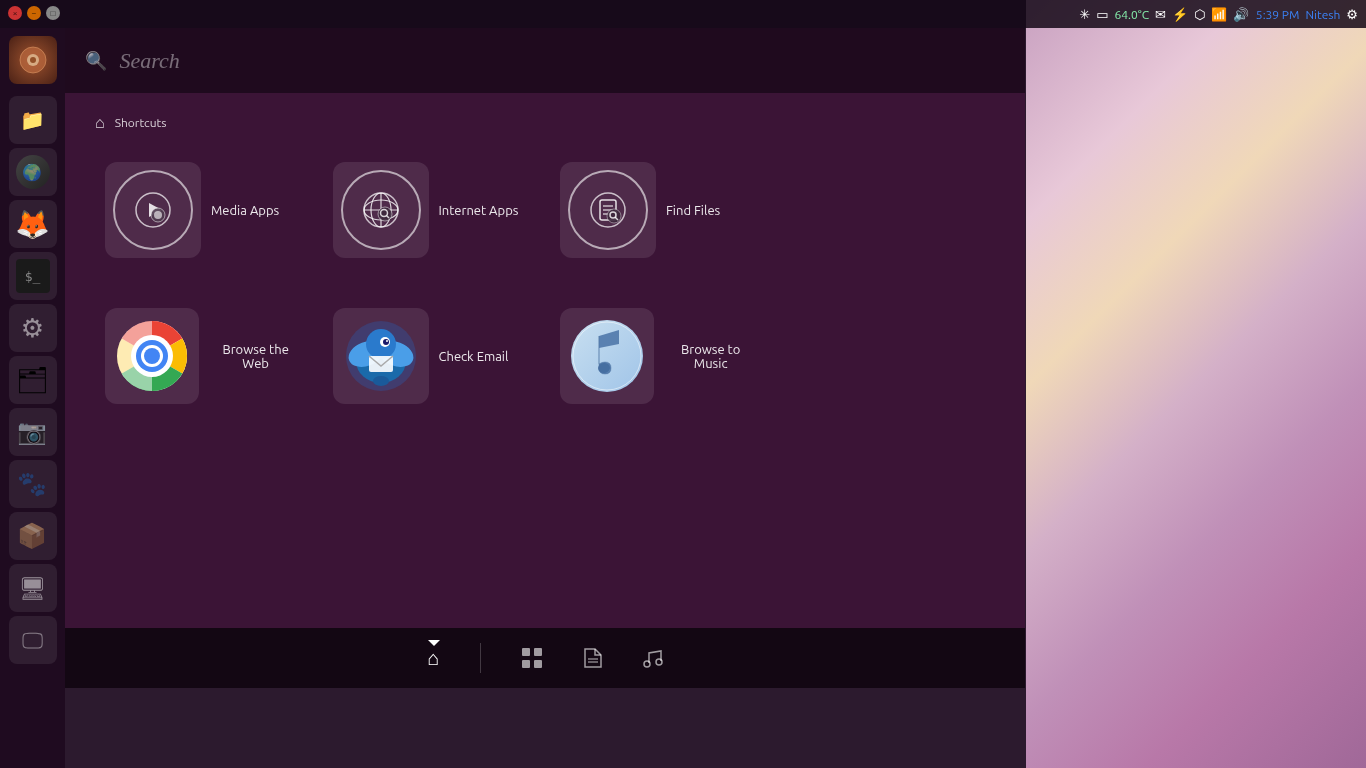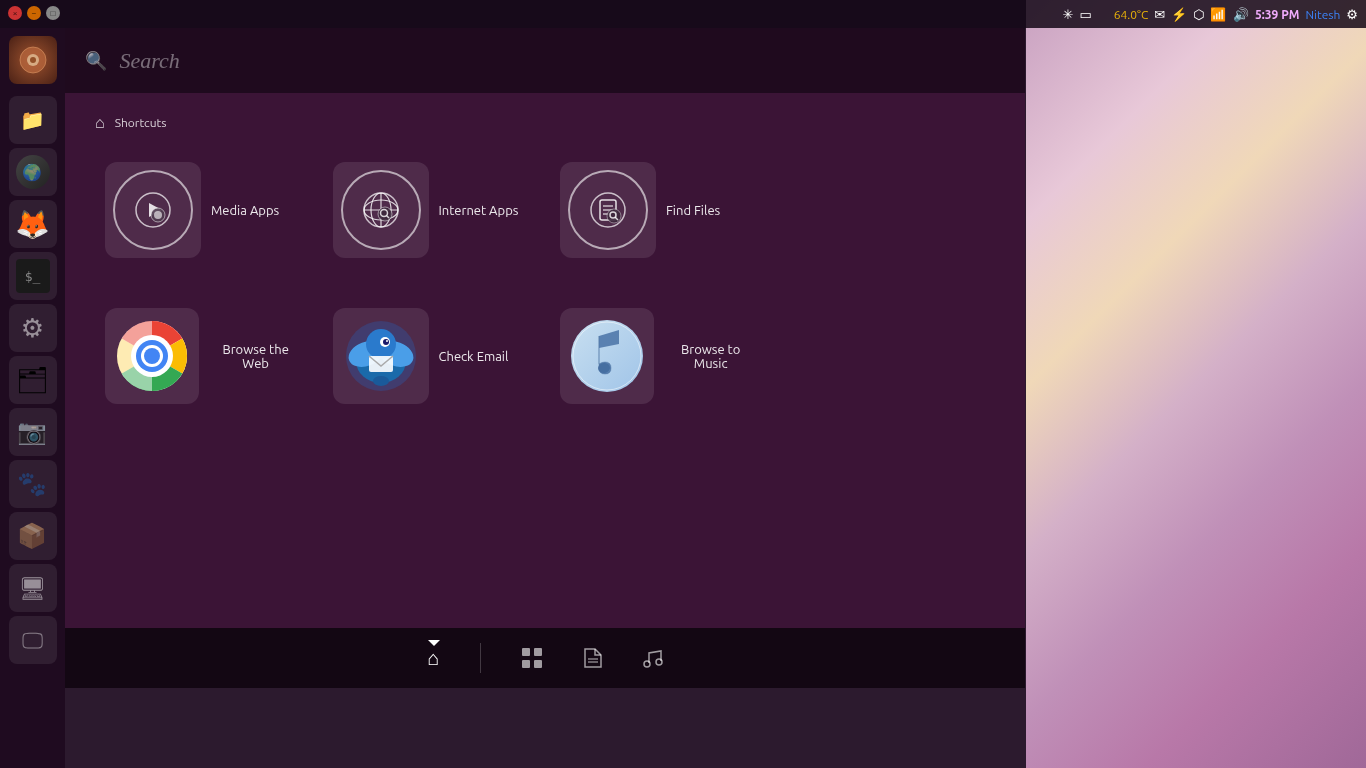--- a/index.html
+++ b/index.html
@@ -47,33 +47,32 @@
     }
 
     .panel-icon {
       color: white;
       font-size: 13px;
       cursor: pointer;
     }
 
     .panel-time {
       font-size: 12px;
-      color: #f0abfc;
-      font-weight: 700;
+      color: #3b82f6;
+      font-weight: 400;
     }
 
     .panel-user {
       font-size: 12px;
       color: #3b82f6;
     }
 
     .panel-temp {
       font-size: 12px;
-      color: #eab308;
-      margin-left: 16px;
+      color: #86efac;
     }
 
     
     .window-controls {
       position: absolute;
       top: 6px;
       left: 8px;
       display: flex;
       gap: 5px;
       z-index: 200;

